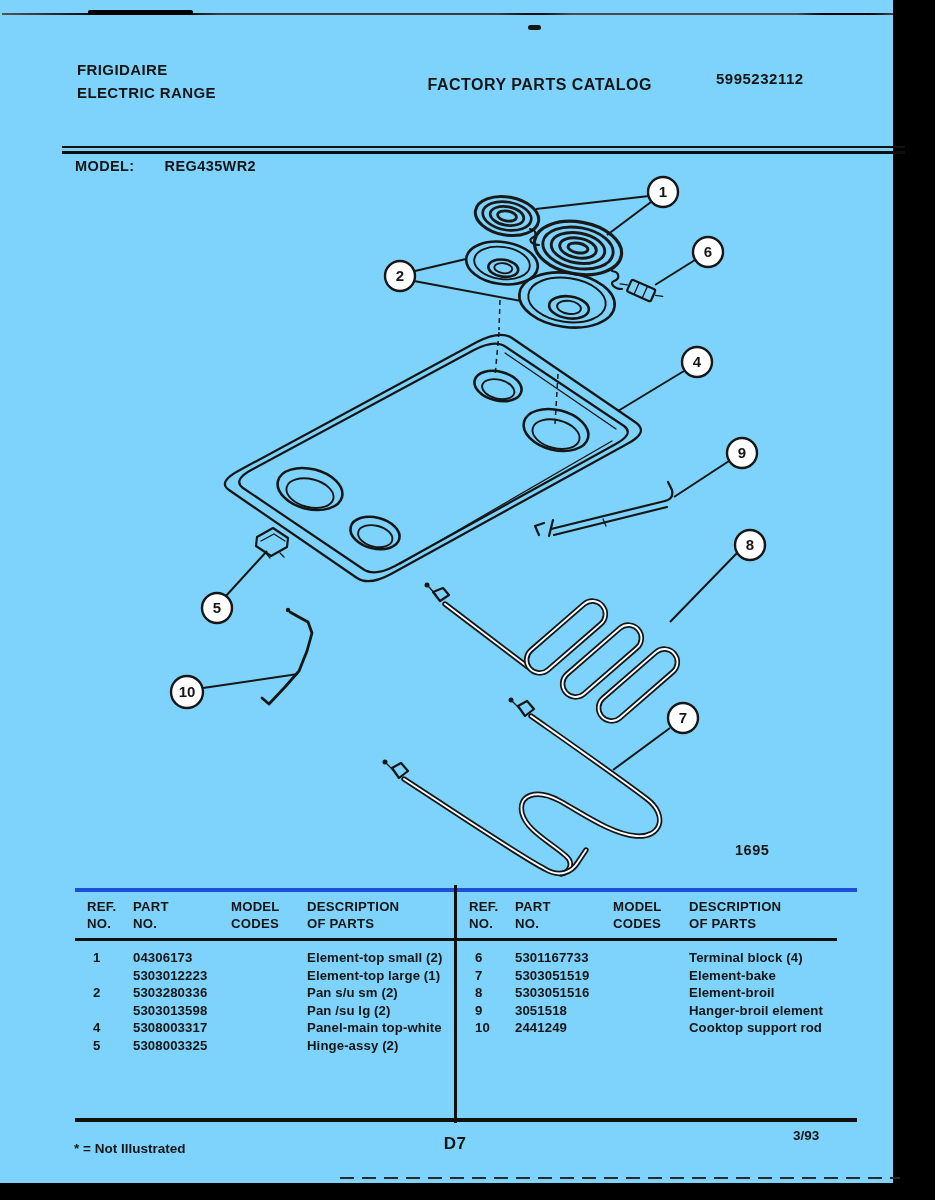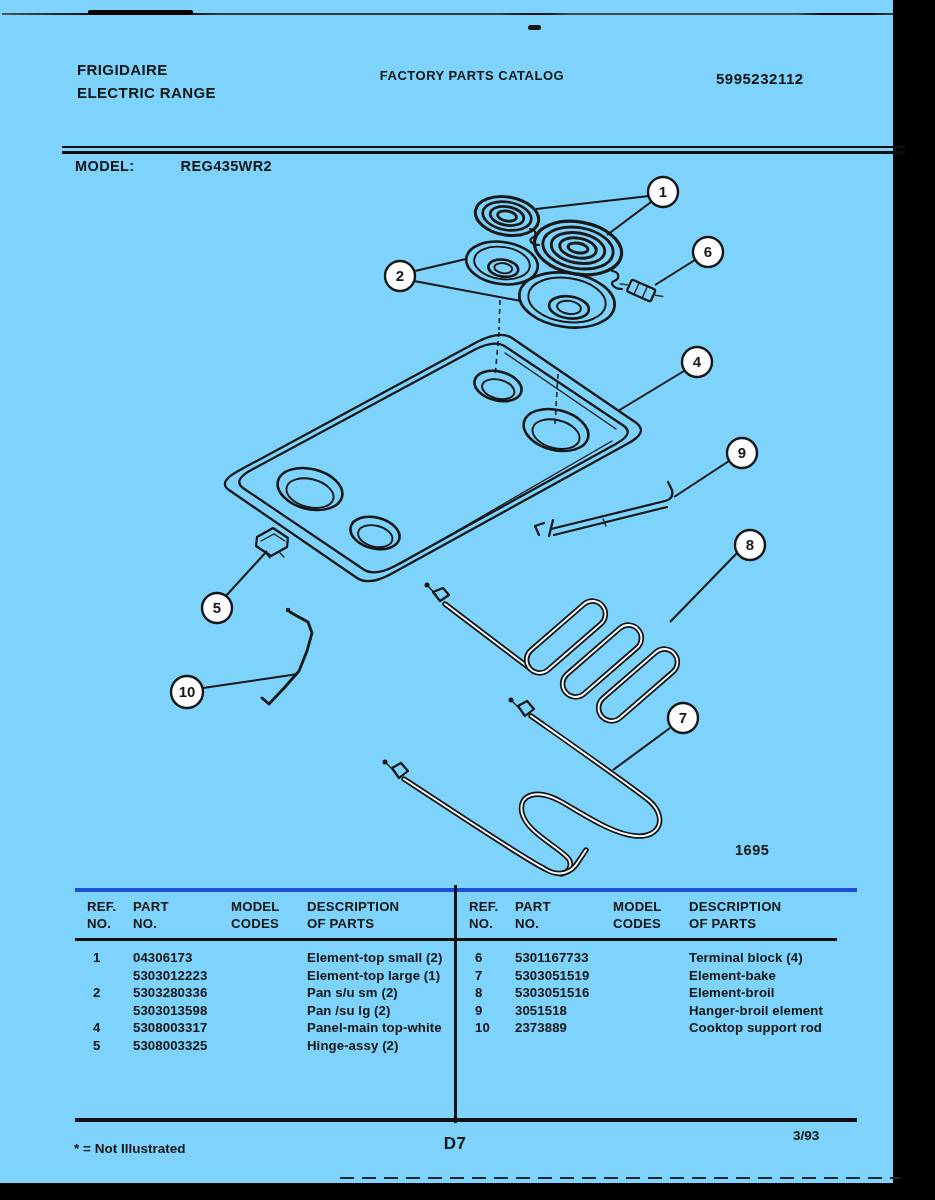--- a/index.html
+++ b/index.html
@@ -12,25 +12,25 @@
   .scan-line-top{position:absolute;top:13px;left:2px;width:903px;height:2px;
     background:linear-gradient(90deg,#555 0%,#111 9%,#000 13%,#000 20%,#3a3a3a 24%,#3a3a3a 55%,#111 58%,#111 60%,#4a4a4a 63%,#4a4a4a 88%,#000 91%,#000 96%,#666 100%);}
   .scan-blob-1{position:absolute;top:10px;left:88px;width:105px;height:5px;background:#000;border-radius:2px;}
   .scan-blob-2{position:absolute;top:25px;left:528px;width:13px;height:5px;background:#161616;border-radius:3px;}
   .scan-strip-right{position:absolute;top:0;left:893px;width:42px;height:1200px;background:#000;}
   .scan-bar-bottom{position:absolute;top:1183px;left:0;width:935px;height:17px;background:#000;}
   .scan-line-bottom{position:absolute;top:1177px;left:340px;width:560px;height:2px;
     background:repeating-linear-gradient(90deg,#2a2a2a 0 14px,transparent 14px 22px);}
   
   .brand{left:77px;top:58px;font-size:15px;font-weight:700;line-height:23px;letter-spacing:.4px;}
-  .catalog-title{left:292px;top:68px;width:360px;text-align:center;font-size:13px;font-weight:700;letter-spacing:.5px;}
+  .catalog-title{left:292px;top:76px;width:360px;text-align:right;font-size:16px;font-weight:700;letter-spacing:.5px;}
   .pub-num{left:716px;top:70px;font-size:15px;font-weight:700;letter-spacing:.5px;}
   .rule-double{left:62px;top:146px;width:843px;height:3px;border-top:2px solid #121212;border-bottom:3px solid #0d0d0d;}
   .model-line{left:75px;top:158px;font-size:14.5px;font-weight:700;letter-spacing:.4px;}
-  .model-line .val{margin-left:46px;}
+  .model-line .val{margin-left:30px;}
   
   svg.diagram{position:absolute;left:0;top:0;width:935px;height:880px;pointer-events:none;}
   .part{fill:none;stroke:#161616;stroke-width:2.2;stroke-linejoin:round;stroke-linecap:round;}
   .thin{fill:none;stroke:#161616;stroke-width:1.3;stroke-linecap:round;}
   .ring-out{fill:none;stroke:#161616;stroke-width:2.6;}
   .ring-in{fill:none;stroke:#161616;stroke-width:1.9;}
   .coil{fill:none;stroke:#191919;}
   .dash{stroke:#161616;stroke-width:1.5;stroke-dasharray:5 4;fill:none;}
   .tube-out{fill:none;stroke:#161616;stroke-width:5.4;stroke-linecap:round;stroke-linejoin:round;}
   .tube-in{fill:none;stroke:#ffffff;stroke-width:1.9;stroke-linecap:round;stroke-linejoin:round;}
@@ -353,21 +353,21 @@
             <div class="td desc">Element-broil</div>
           </div>
           <div class="tr">
             <div class="td ref">9</div>
             <div class="td part">3051518</div>
             <div class="td codes"></div>
             <div class="td desc">Hanger-broil element</div>
           </div>
           <div class="tr">
             <div class="td ref">10</div>
-            <div class="td part">2373889</div>
+            <div class="td part">2441249</div>
             <div class="td codes"></div>
             <div class="td desc">Cooktop support rod</div>
           </div>
         </div>
     </div>
   </section>
 
   <div class="abs foot-note">* = Not Illustrated</div>
   <div class="abs foot-page">D7</div>
   <div class="abs foot-rev">3/93</div>

